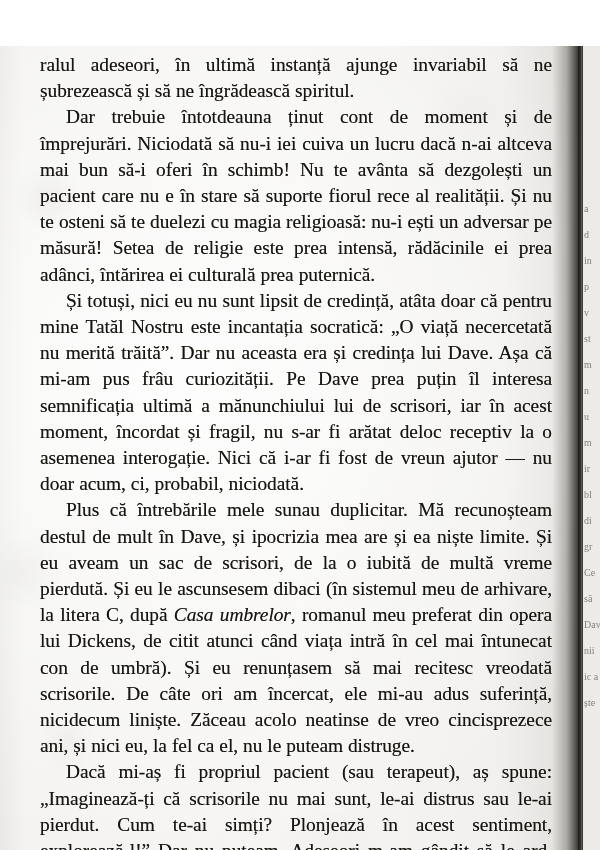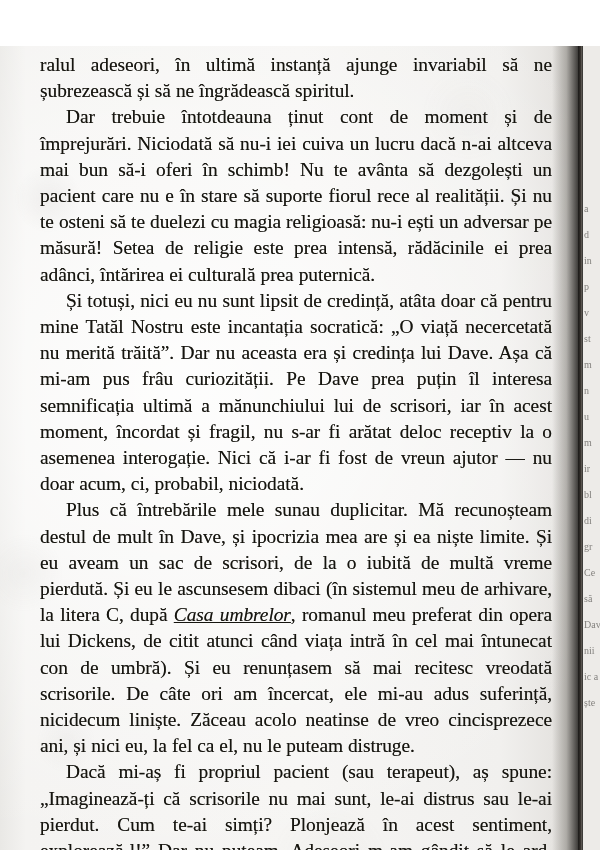--- a/index.html
+++ b/index.html
@@ -116,21 +116,20 @@
     text-indent: 26px;
     text-align: justify;
     hyphens: none;
   }
   .para.first {
     text-indent: 0;
   }
 
   .para em {
     font-style: italic;
-    text-decoration: underline;
   }
 
   
   .text-block {
     text-shadow: 0 0 0.35px rgba(20,18,14,0.55);
   }
 </style>
 </head>
 <body>
 

